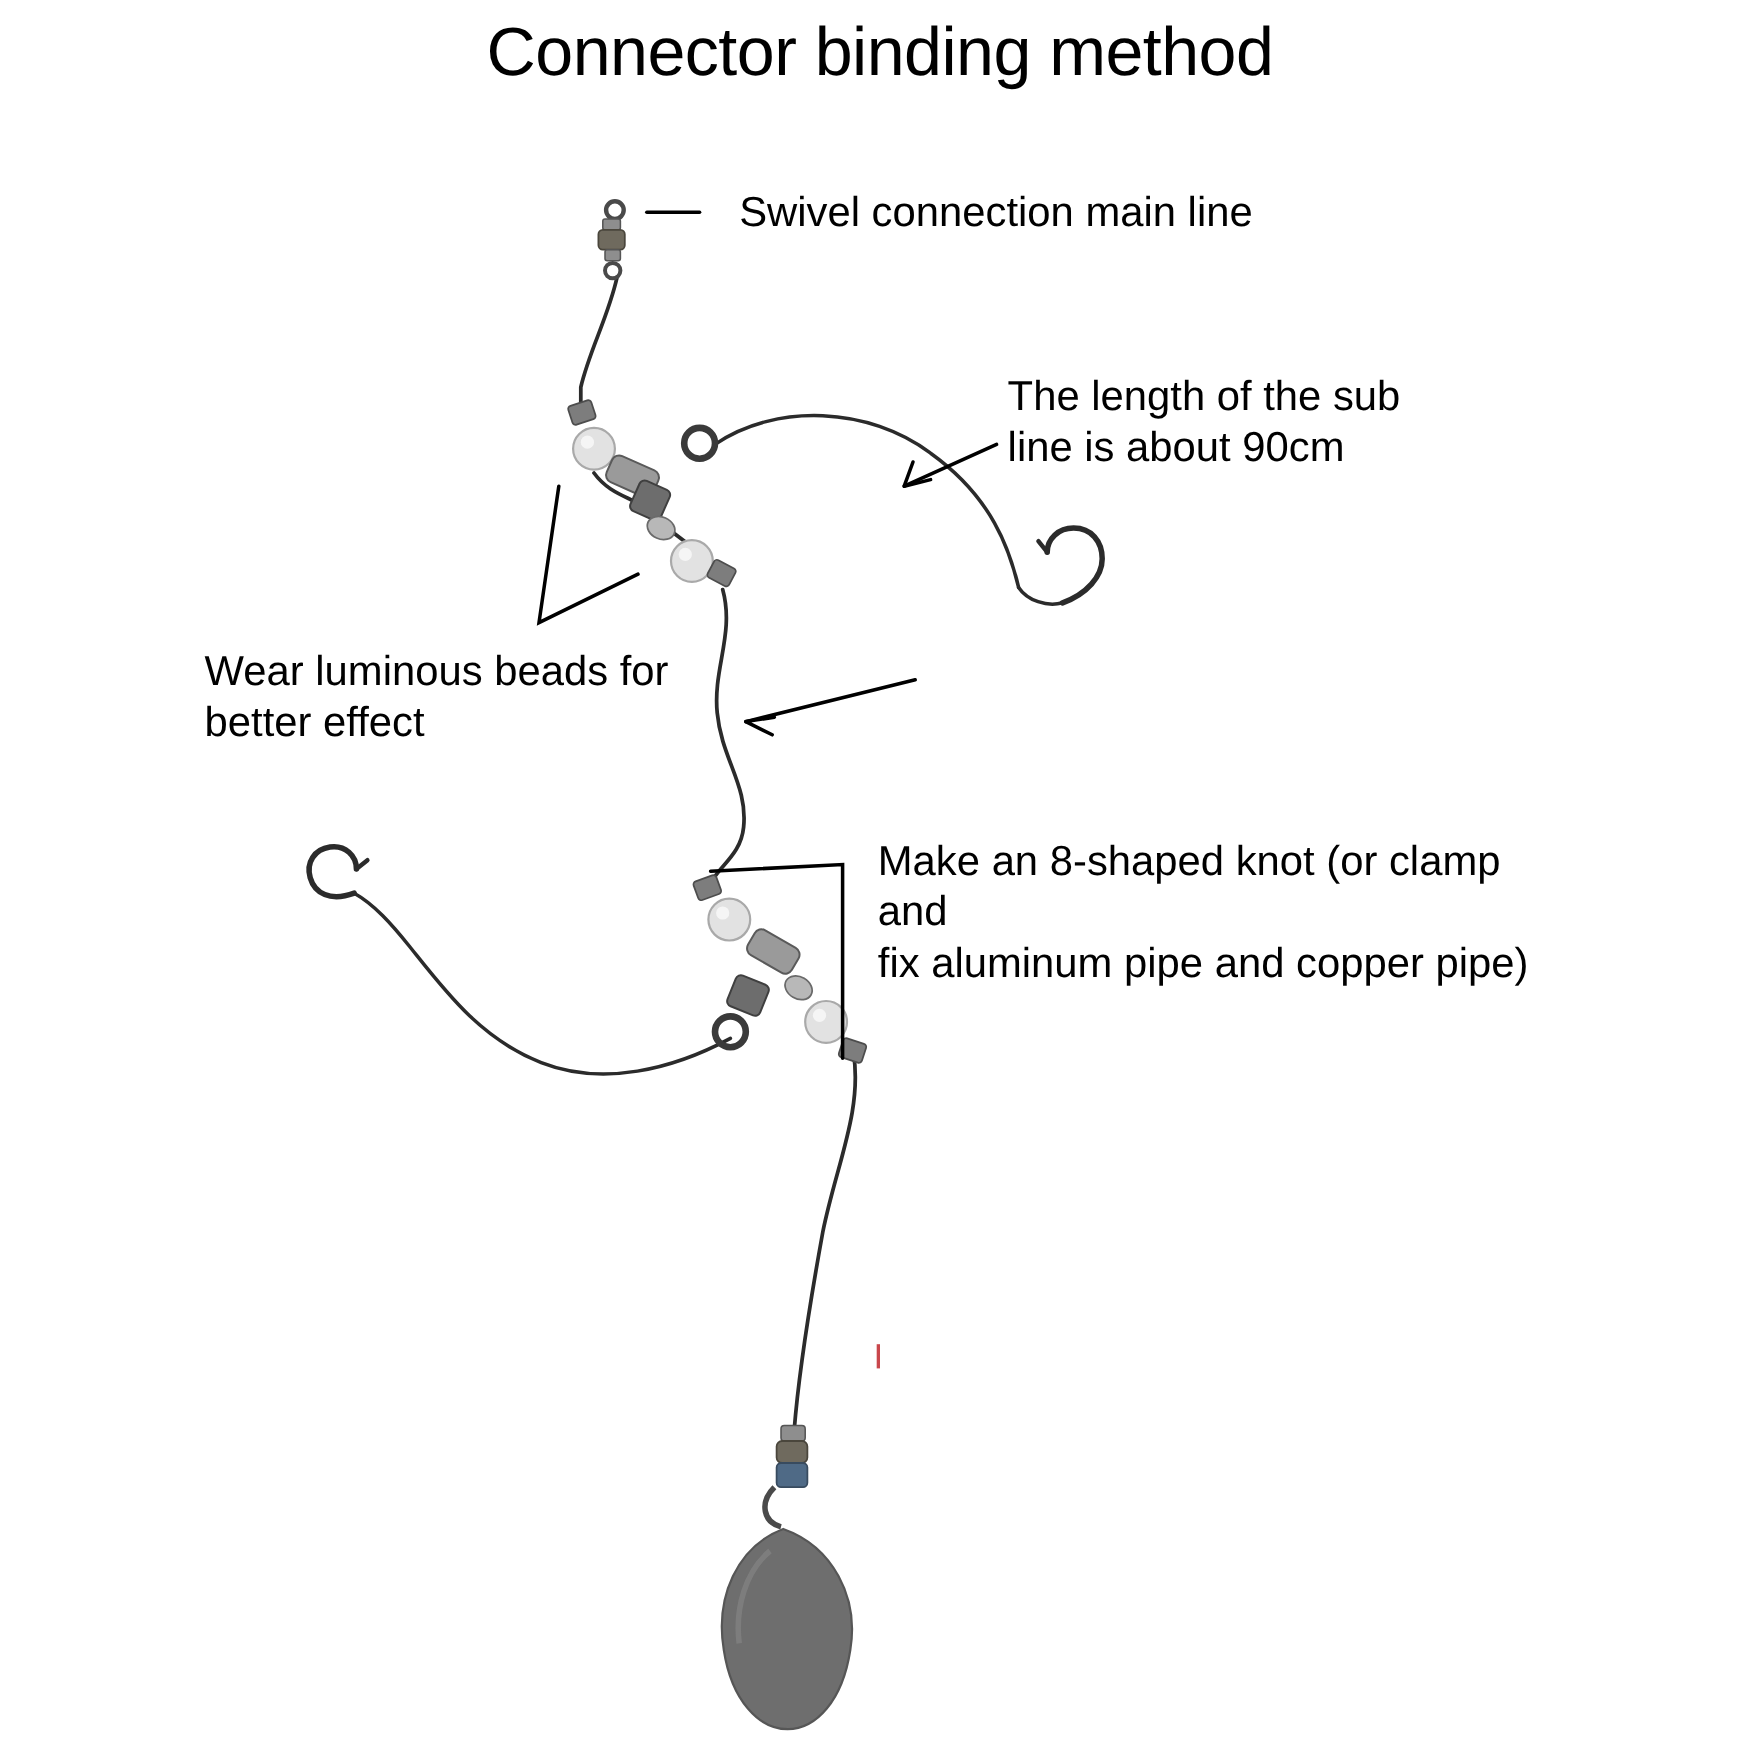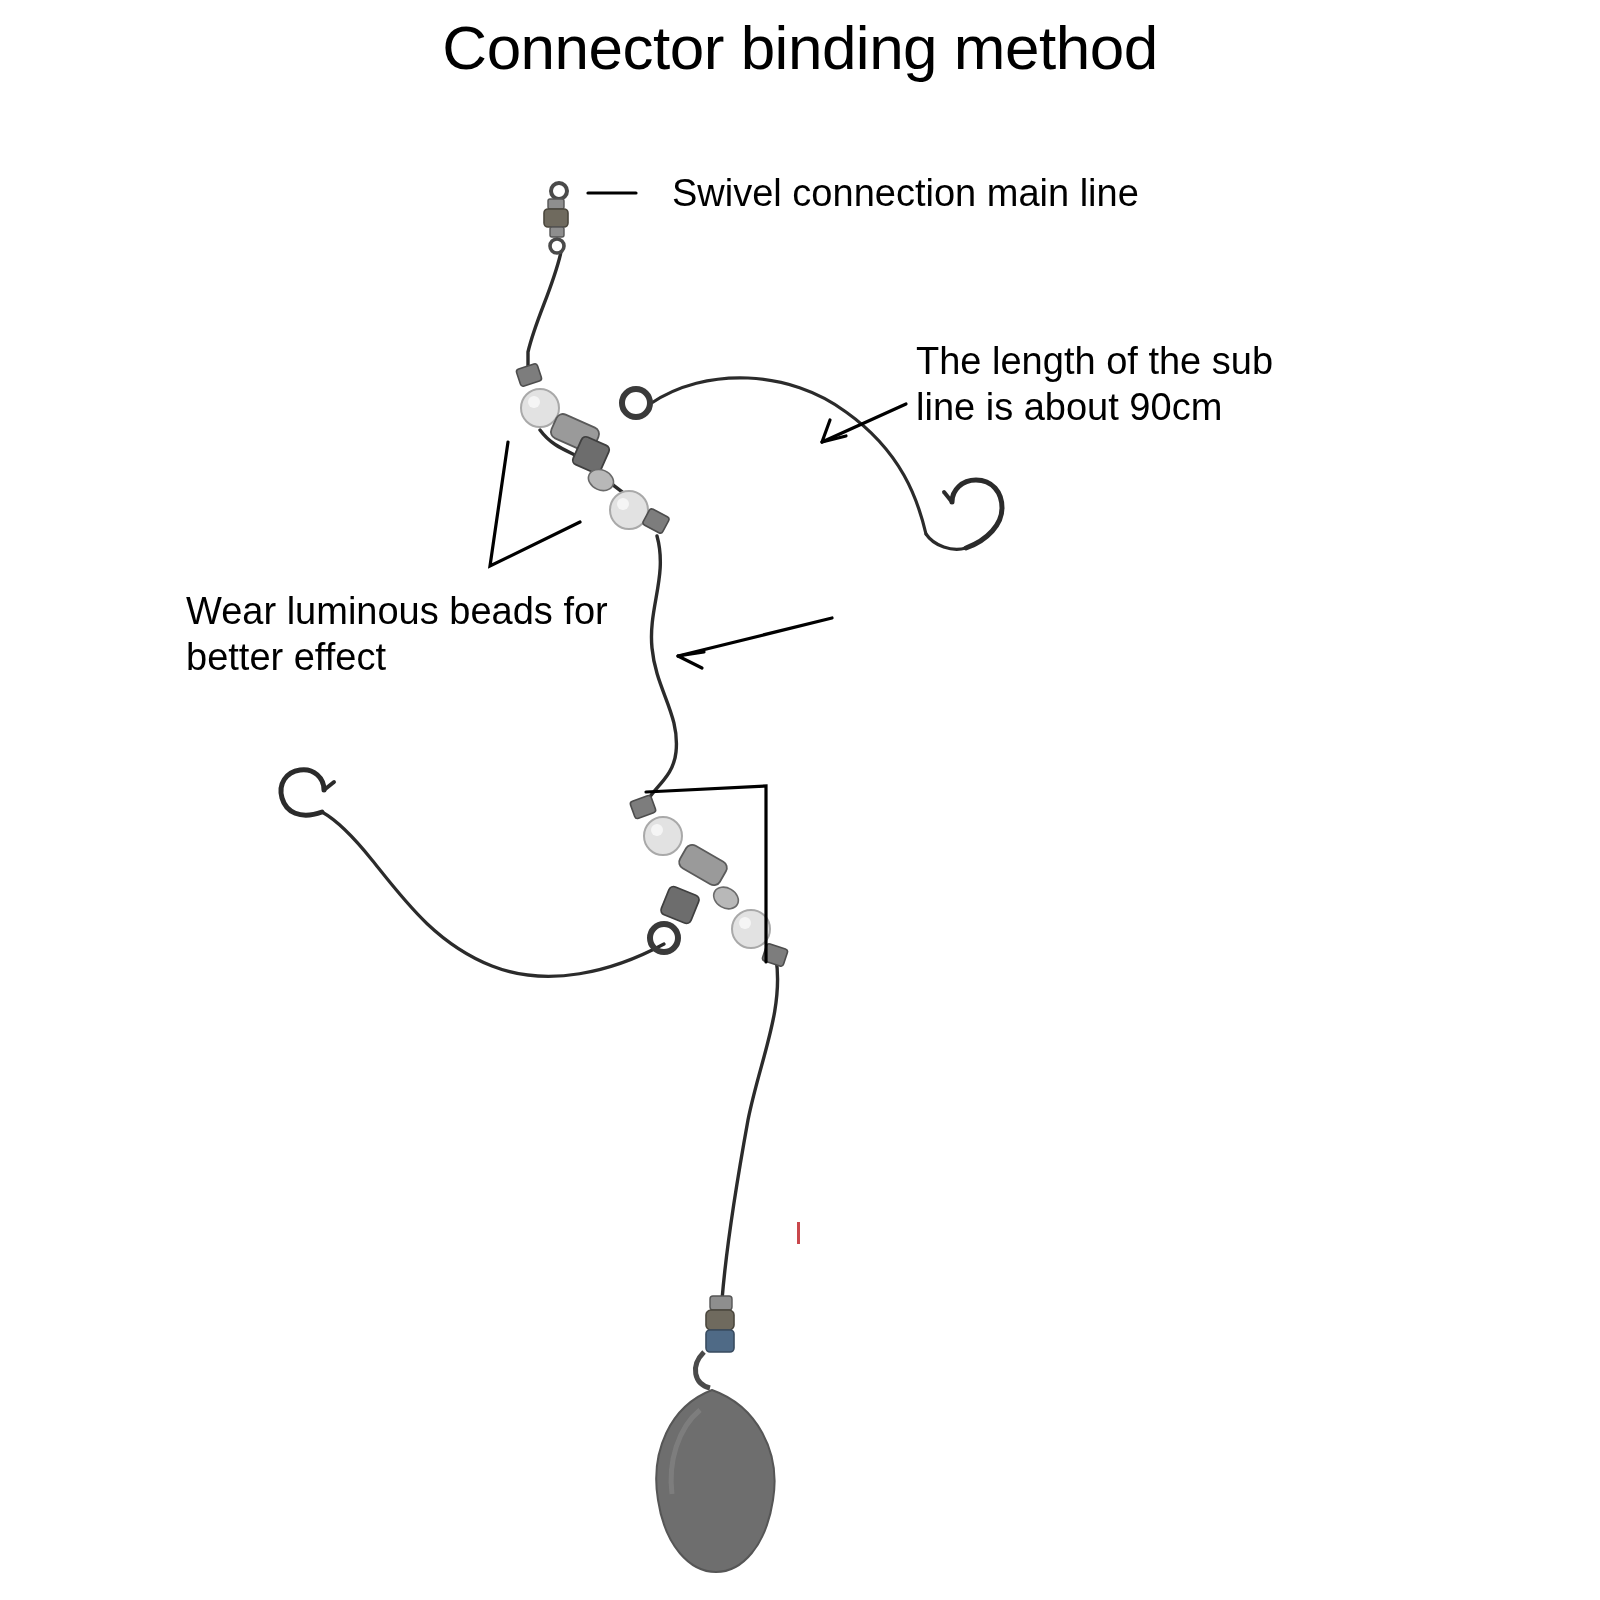--- a/index.html
+++ b/index.html
@@ -153,14 +153,16 @@
 
   <div class="label" id="lbl-swivel">Swivel connection main line</div>
 
   <div class="label" id="lbl-subline">The length of the sub
 line is about 90cm</div>
 
   <div class="label" id="lbl-beads">Wear luminous beads for
 better effect</div>
 
 
+  <div class="label" id="lbl-knot">Make an 8-shaped knot (or clamp and
+fix aluminum pipe and copper pipe)</div>
 
 </div>
 
 </body></html>

